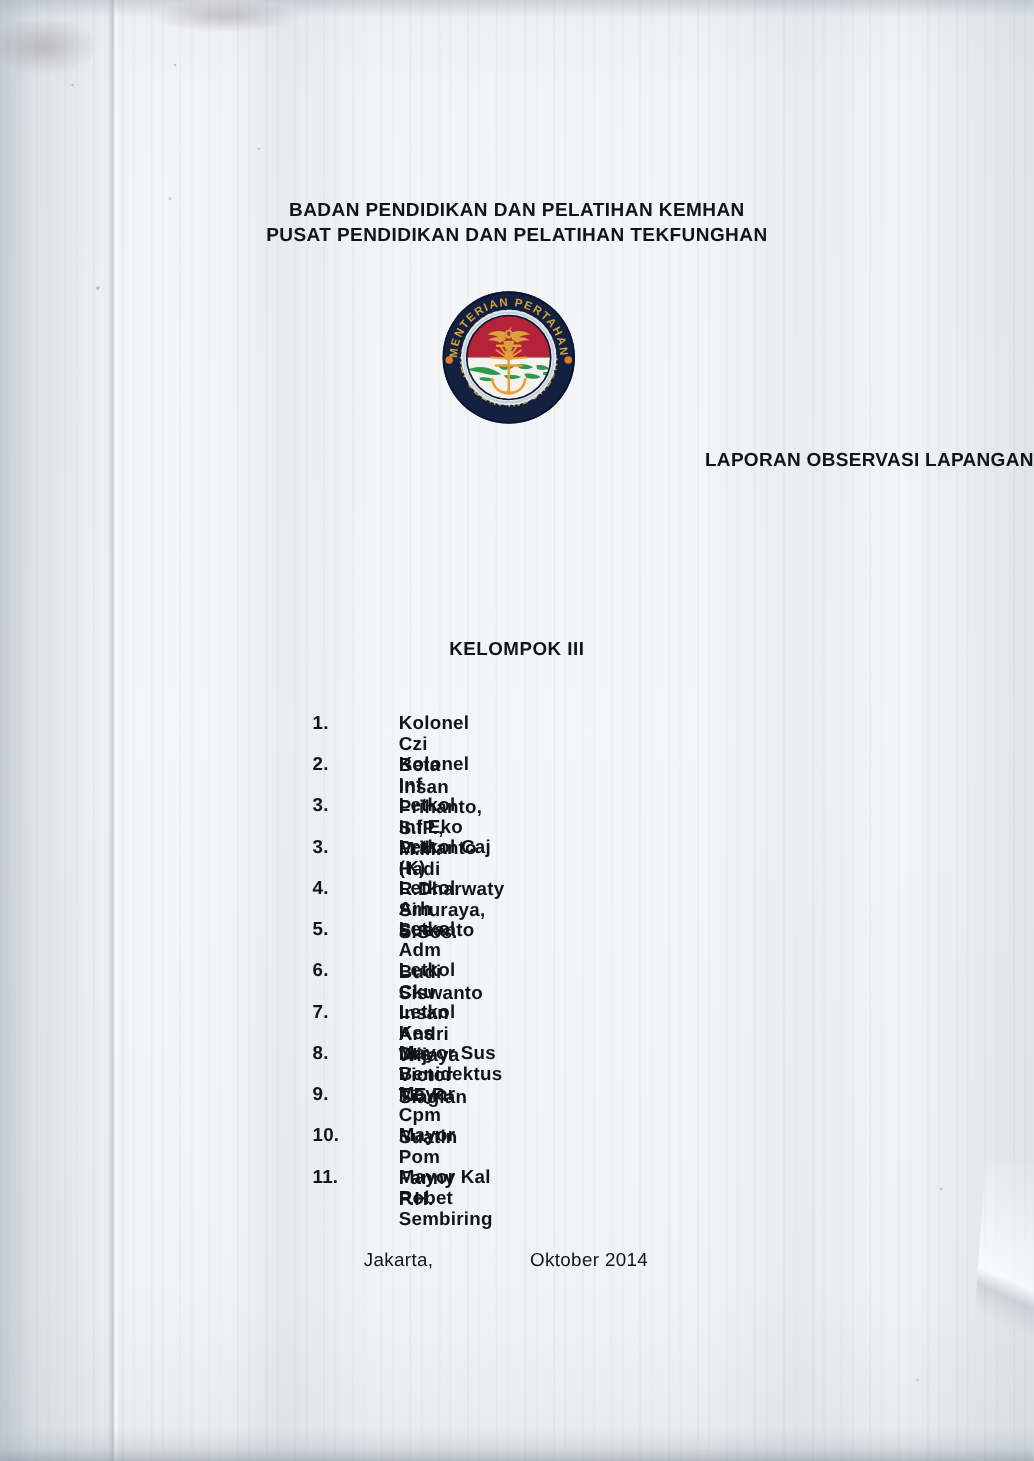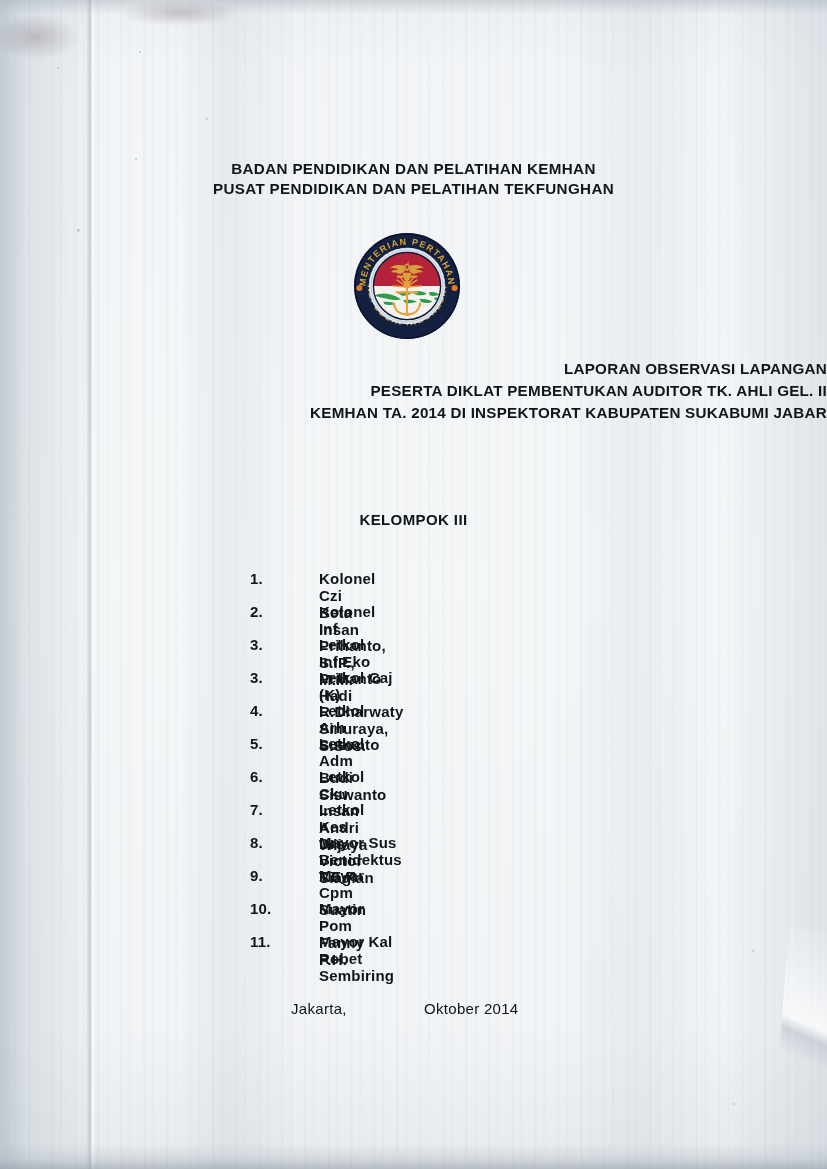--- a/index.html
+++ b/index.html
@@ -344,22 +344,20 @@
           </g>
           <circle cx="56" cy="55.2" r="3.2" fill="#e8a13a"></circle>
           <circle cx="56" cy="84.5" r="2" fill="#e8a13a"></circle>
         </g>
 
         <circle cx="56" cy="56" r="34.2" fill="none" stroke="#0e1835" stroke-width="1.3"></circle>
       </svg>
     </div>
 
     <div class="center-line title" style="top:360px;">LAPORAN OBSERVASI LAPANGAN</div>
-    <div class="center-line title" style="top:382px;">PESERTA DIKLAT PEMBENTUKAN AUDITOR TK. AHLI GEL. II</div>
-    <div class="center-line title" style="top:404px;">KEMHAN TA. 2014 DI INSPEKTORAT KABUPATEN SUKABUMI JABAR</div>
 
     <div class="center-line kelompok" style="top:511px;">KELOMPOK III</div>
 
     <div id="name-list">
         <div class="name-row">
           <span class="name-num">1.</span>
           <span class="name-txt">Kolonel Czi Beta Insan</span>
         </div>
         <div class="name-row">
           <span class="name-num">2.</span>

